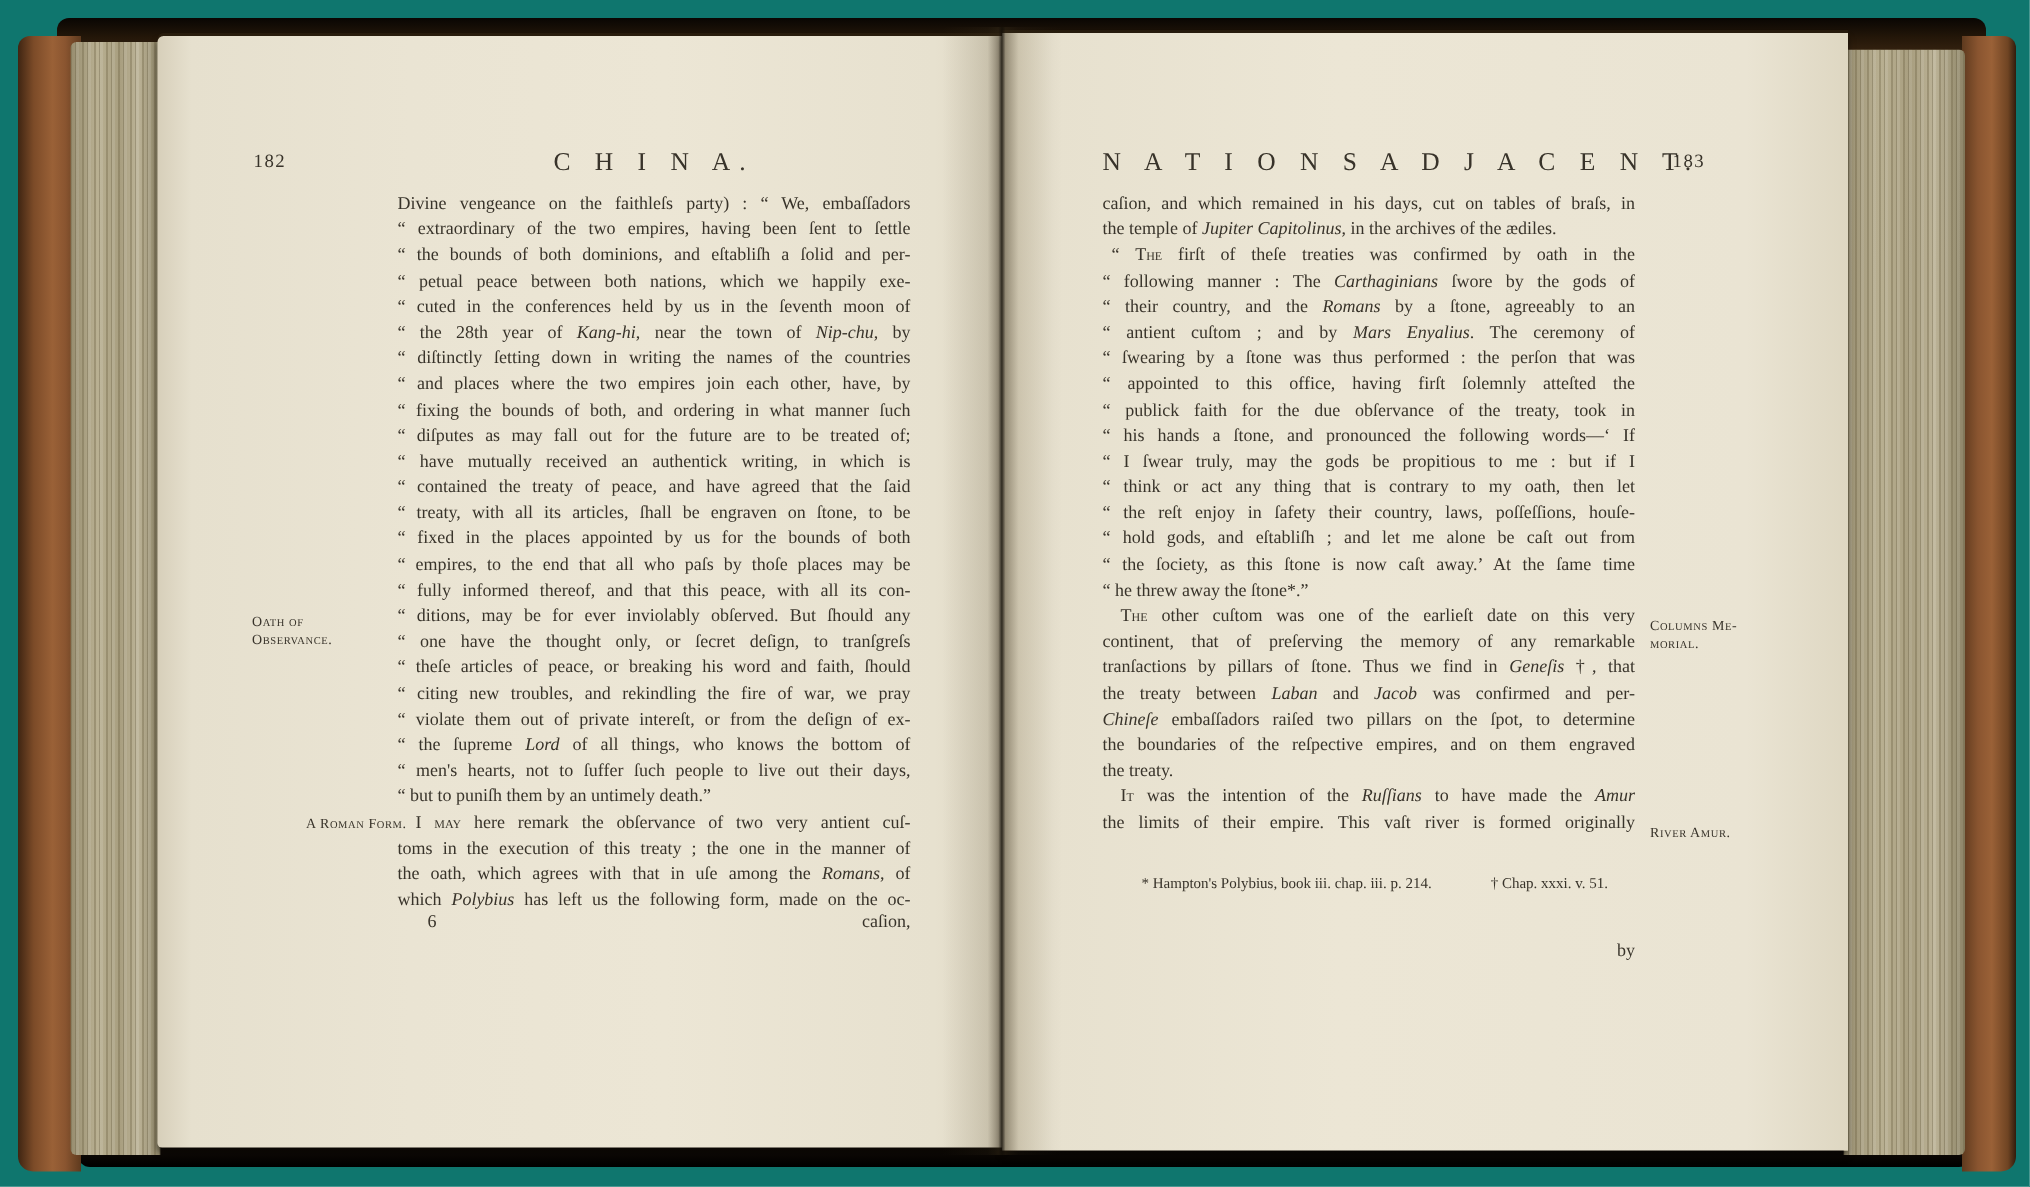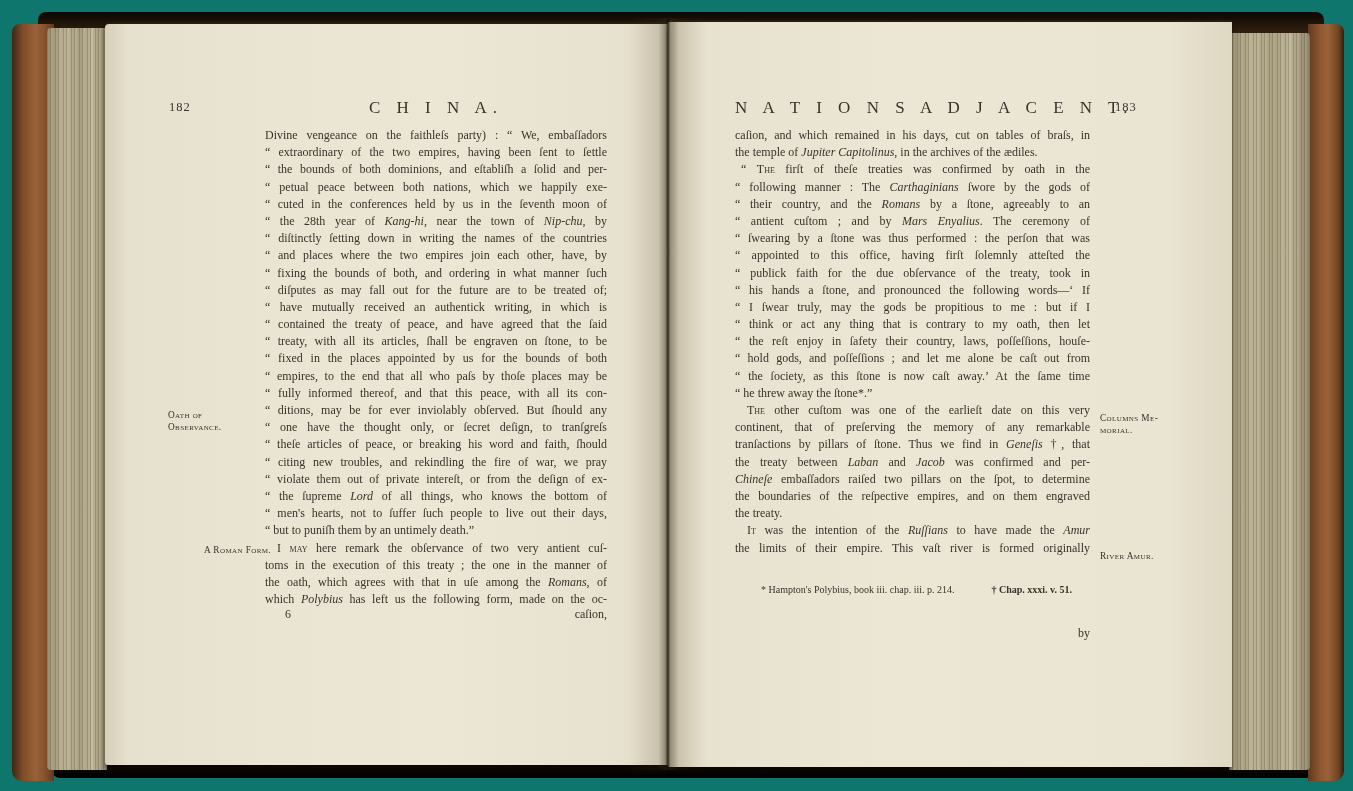--- a/index.html
+++ b/index.html
@@ -55,21 +55,21 @@
   .line i { font-style:italic; }
   .sc { font-variant:small-caps; }
   .margin-note { position:absolute; font-size:9.3px; line-height:11.5px;
     font-variant:small-caps; letter-spacing:.4px; }
   .page-left  .margin-note { left:63px;  width:95px; }
   .page-right .margin-note { left:432px; width:95px; }
   .footnote-row { position:absolute; left:67px; top:562px; width:355px;
     display:flex; justify-content:space-between; font-size:10px;
     padding-left:0; box-sizing:border-box; }
   .footnote-row .fn1 { padding-left:26px; }
-  .footnote-row .fn2 { padding-right:18px;font-weight:bold; }
+  .footnote-row .fn2 { padding-right:18px; }
   .catchword-row { position:absolute; font-size:12px; }
   .page-left .catchword-row { left:160px; top:583px; width:342px;
     display:flex; justify-content:space-between; }
   .page-left .catchword-row .sig { padding-left:20px; }
   .page-right .catchword-row { left:67px; top:604px; width:355px; text-align:right; }
 </style>
 </head>
 <body>
 
 <div class="scene">
@@ -131,21 +131,21 @@
         <div class="line">“ following manner :  The <i>Carthaginians</i> ſwore by the gods of</div>
         <div class="line">“ their country, and the <i>Romans</i> by a ſtone, agreeably to an</div>
         <div class="line">“ antient cuſtom ; and by <i>Mars Enyalius</i>.  The ceremony of</div>
         <div class="line">“ ſwearing by a ſtone was thus performed :  the perſon that was</div>
         <div class="line">“ appointed to this office, having firſt ſolemnly atteſted the</div>
         <div class="line">“ publick faith for the due obſervance of the treaty, took in</div>
         <div class="line">“ his hands a ſtone, and pronounced the following words—‘ If</div>
         <div class="line">“ I ſwear truly, may the gods be propitious to me :  but if I</div>
         <div class="line">“ think or act any thing that is contrary to my oath, then let</div>
         <div class="line">“ the reſt enjoy in ſafety their country, laws, poſſeſſions, houſe-</div>
-        <div class="line">“ hold gods, and poſſeſſions ; and let me alone be caſt out from</div>
+        <div class="line">“ hold gods, and eſtabliſh ; and let me alone be caſt out from</div>
         <div class="line">“ the ſociety, as this ſtone is now caſt away.’  At the ſame time</div>
         <div class="line end">“ he threw away the ſtone*.”</div>
         <div class="line"> <span class="sc">The</span> other cuſtom was one of the earlieſt date on this very</div>
         <div class="line">continent, that of preſerving the memory of any remarkable</div>
         <div class="line">tranſactions by pillars of ſtone.  Thus we find in <i>Geneſis</i> †, that</div>
         <div class="line">the treaty between <i>Laban</i> and <i>Jacob</i> was confirmed and per-</div>
         <div class="line"><i>Chineſe</i> embaſſadors raiſed two pillars on the ſpot, to determine</div>
         <div class="line">the boundaries of the reſpective empires, and on them engraved</div>
         <div class="line end">the treaty.</div>
         <div class="line"> <span class="sc">It</span> was the intention of the <i>Ruſſians</i> to have made the <i>Amur</i></div>

